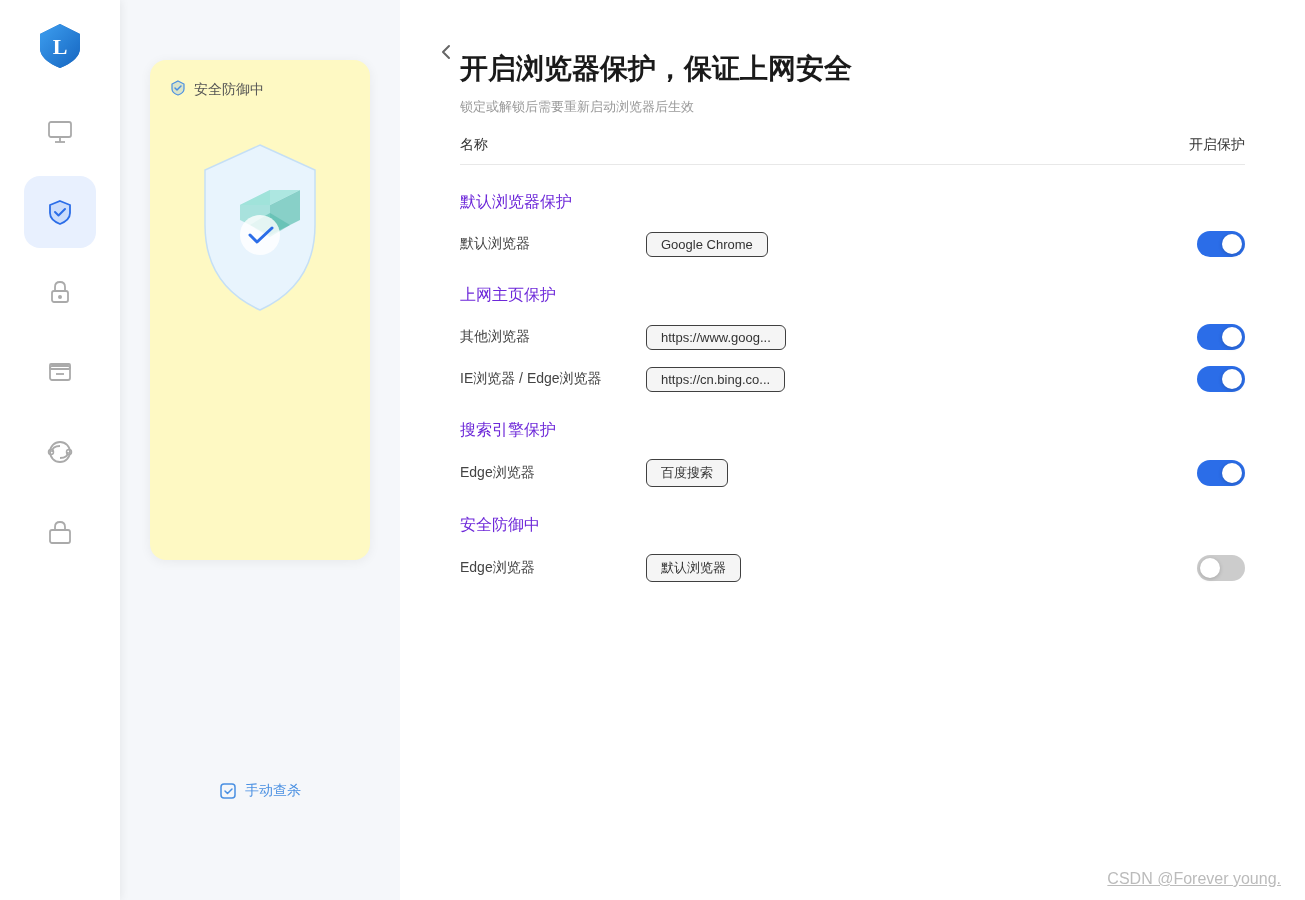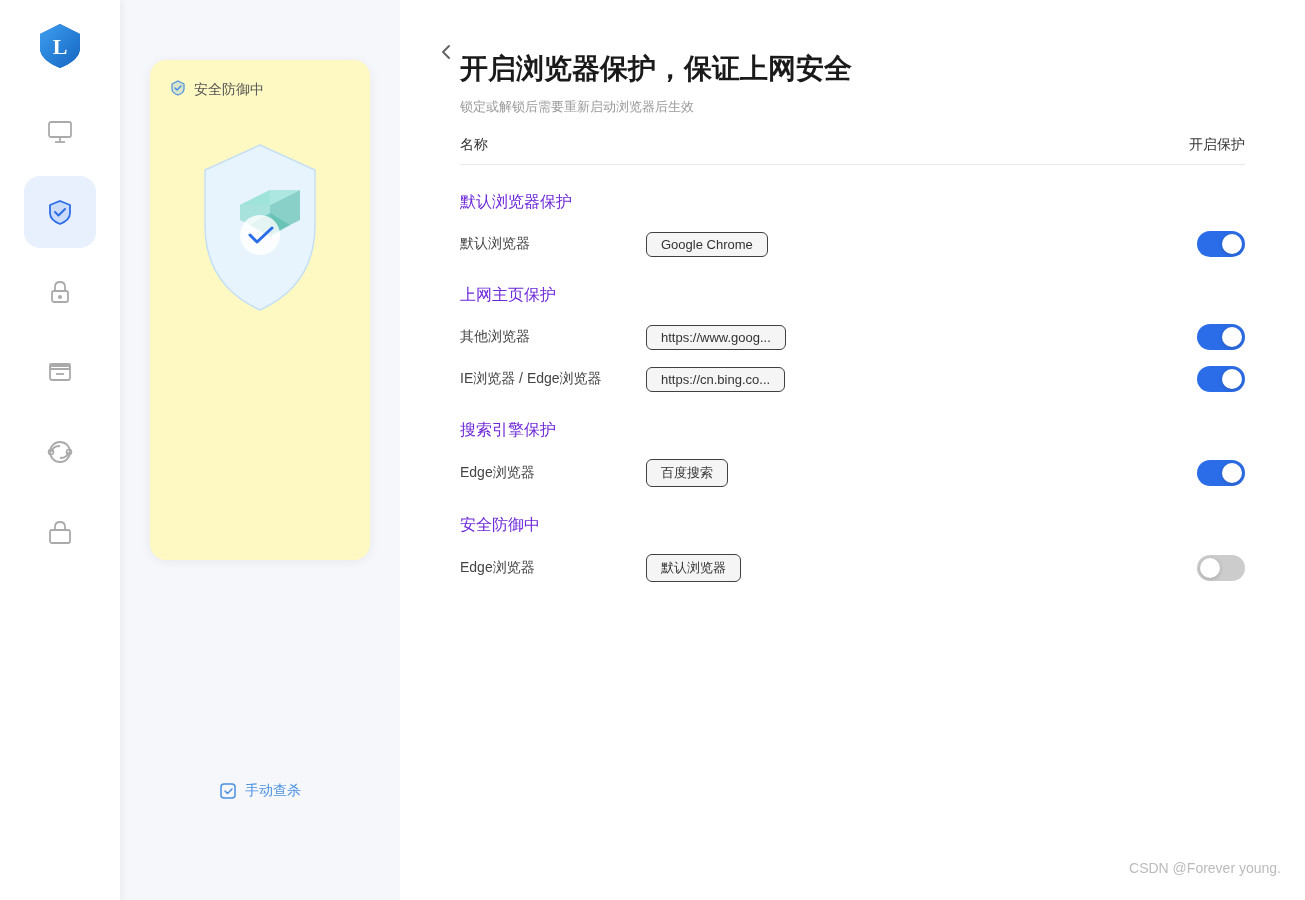--- a/index.html
+++ b/index.html
@@ -203,24 +203,25 @@
       background: #fff;
       box-shadow: 0 1px 4px rgba(0,0,0,0.2);
       transition: left 0.3s;
     }
     .toggle-track.on .toggle-thumb { left: 25px; }
     .toggle-track.off .toggle-thumb { left: 3px; }
 
     
     .watermark {
       position: fixed;
-      bottom: 24px;
+      bottom: 12px;
       right: 24px;
-      font-size: 14px;
+      font-size: 16px;
       color: #bbb;
+      text-decoration: underline;
     }
 
     
     .icon-svg {
       width: 28px;
       height: 28px;
     }
     .logo-svg {
       width: 52px;
       height: 52px;

